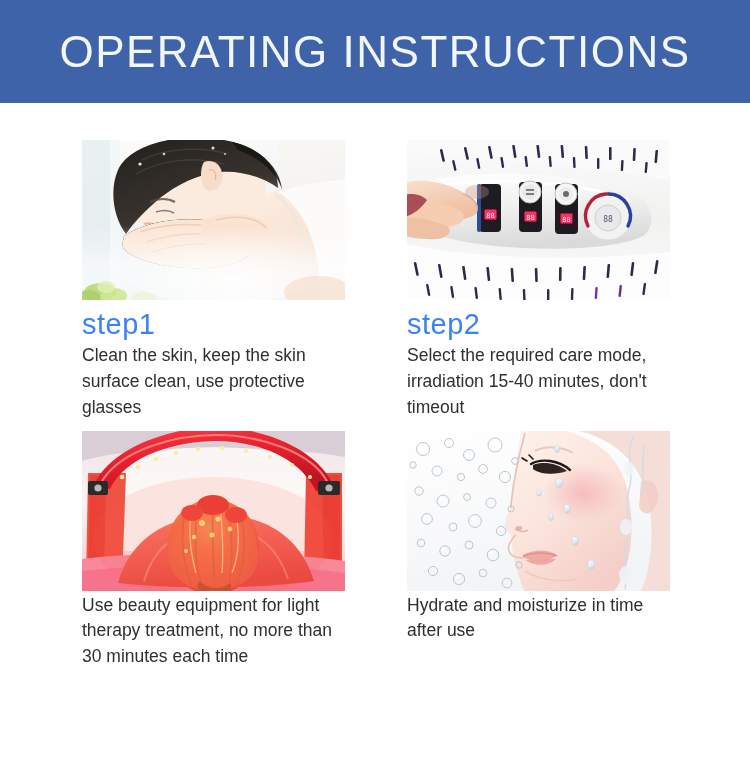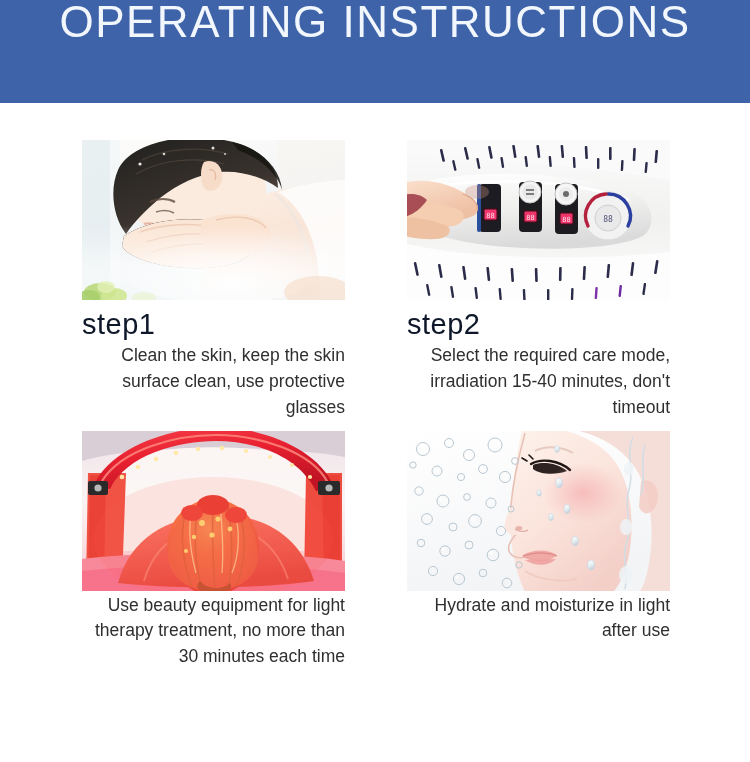--- a/index.html
+++ b/index.html
@@ -15,20 +15,21 @@
     background: #ffffff;
   }
 
   
   .header {
     position: absolute;
     left: 0; top: 0;
     width: 750px; height: 103px;
     background: #3e63a8;
     display: flex;
+    align-items: center;
     justify-content: center;
   }
   .header-title {
     color: #f2f6fd;
     font-size: 44px;
     letter-spacing: 1.5px;
     font-weight: 400;
     white-space: nowrap;
     text-align: center;
     line-height: 1;
@@ -49,33 +50,32 @@
   .thumb {
     width: 263px; height: 160px;
     overflow: hidden;
     position: relative;
     background: #c4b5fd;
   }
   .thumb svg { display: block; width: 263px; height: 160px; }
 
   .step-label {
     font-size: 29px;
-    color: #0f172a;
+    color: #3b82f6;
     letter-spacing: 0.5px;
     margin-top: 8px;
     line-height: 1.15;
     font-weight: 400;
   }
   .step-desc {
     font-size: 17.5px;
     color: #2f2f2f;
     line-height: 1.47;
     margin-top: 2px;
     max-width: 310px;
-    text-align: right;
   }
   .cell-right .step-desc { max-width: 285px; }
 </style>
 </head>
 <body>
 
 <div id="page">
 
   <div class="header">
     <div class="header-title">OPERATING INSTRUCTIONS</div>
@@ -508,17 +508,17 @@
               <circle cx="14" cy="16" r="2"></circle>
                 <circle cx="86" cy="12" r="2.2"></circle>
               <circle cx="34" cy="68" r="1.9"></circle>
                 <circle cx="66" cy="88" r="2"></circle>
               <circle cx="36" cy="118" r="1.7"></circle>
                 <circle cx="50" cy="146" r="1.8"></circle>
               <circle cx="84" cy="122" r="1.8"></circle>
             </g>
           </svg>
         </div>
-        <div class="step-desc">Hydrate and moisturize in light after use</div>
+        <div class="step-desc">Hydrate and moisturize in time after use</div>
       </div>
     </div>
   </div>
 </div>
 
 </body></html>

